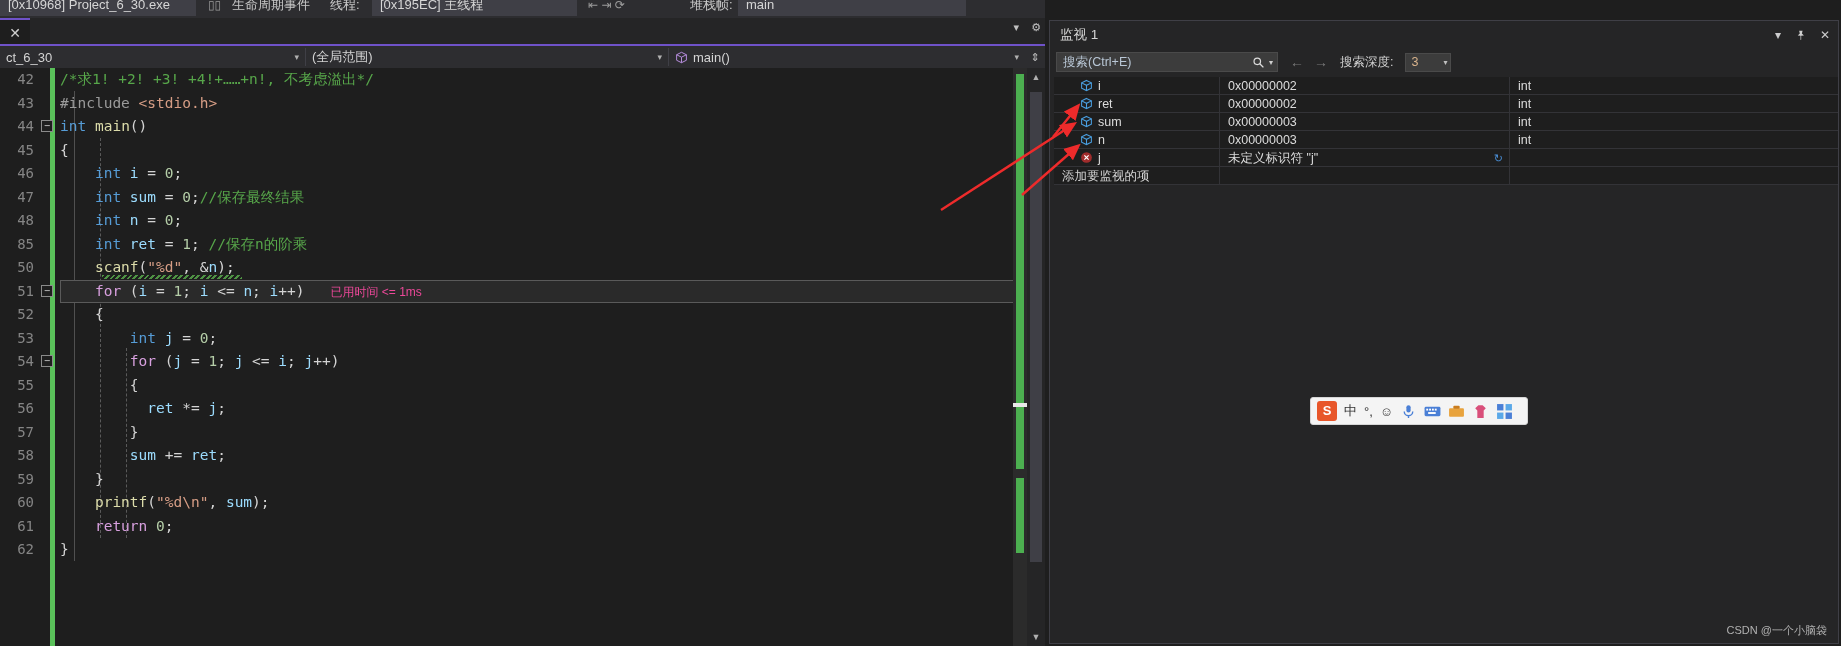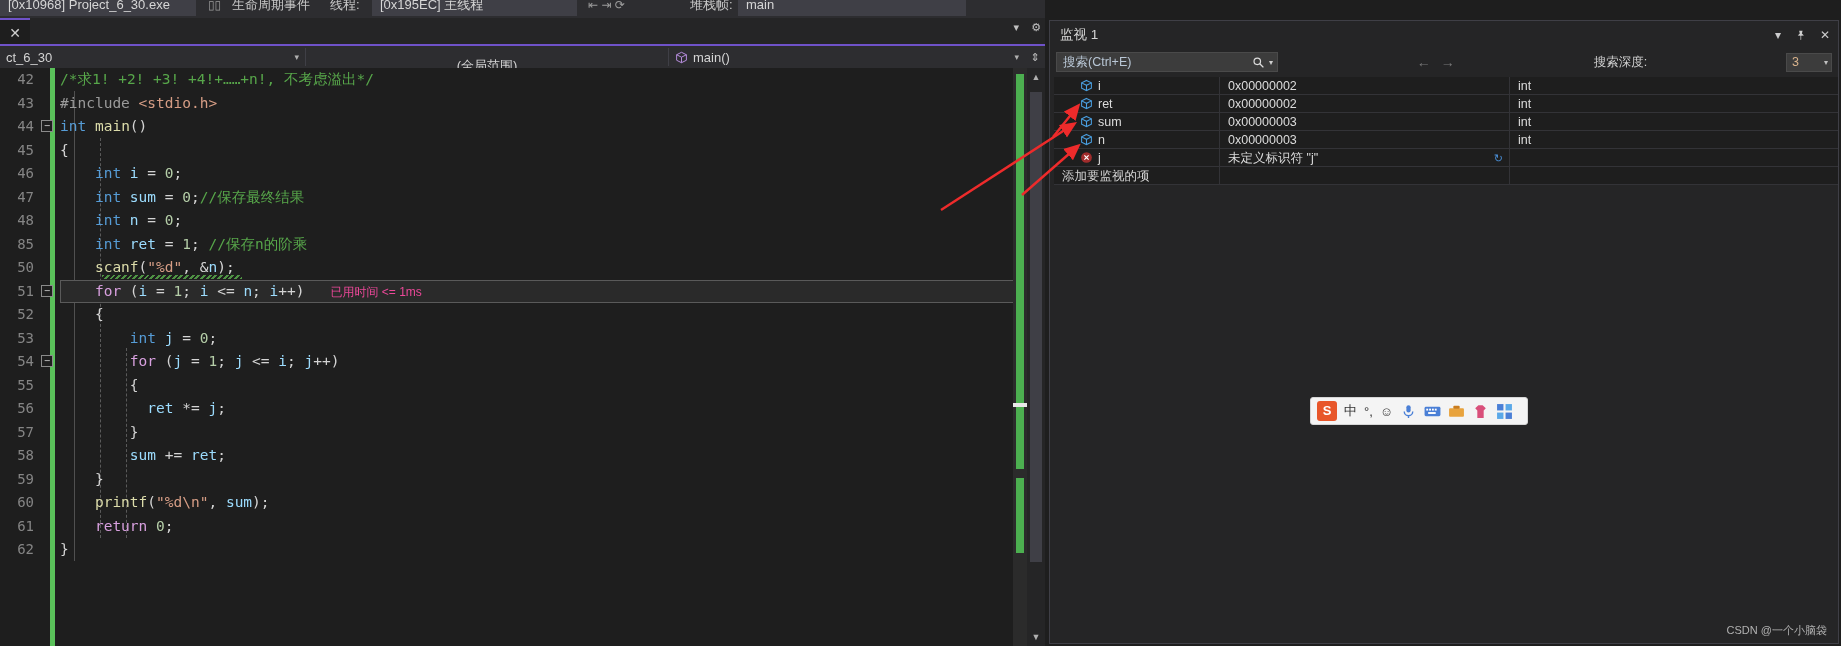--- a/index.html
+++ b/index.html
@@ -50,21 +50,21 @@
     position: absolute; left: 0; top: 44px; width: 1045px; height: 24px;
     background: #2d2d30; border-top: 2px solid #6f52c9;
     display: flex; align-items: center;
   }
   .nav-combo {
     height: 24px; display: flex; align-items: center; justify-content: space-between;
     color: #d4d4d4; font-size: 13px; padding: 16px 6px; position: relative;
   }
   .nav-combo .caret { color: #b0b0b0; font-size: 9px; margin-left: 8px; }
   .nav-c1 { width: 305px; }
-  .nav-c2 { width: 362px; flex-direction: column; }
+  .nav-c2 { width: 362px; }
   .nav-c3 { flex: 1; }
   .nav-sep { width: 1px; height: 18px; background: #3f3f46; }
   .cube-icon {
     display: inline-block; width: 13px; height: 13px; margin-right: 5px;
     vertical-align: -2px;
   }
 
   
   .editor {
     position: absolute; left: 0; top: 68px; width: 1045px; bottom: 0;
@@ -149,23 +149,22 @@
     background: #252526; border: 1px solid #3f3f46;
   }
   .watch-title {
     height: 28px; display: flex; align-items: center; justify-content: space-between;
     padding: 0 8px 0 10px; background: #252526;
   }
   .watch-title .label { color: #d4d4d4; font-size: 13.5px; }
   .watch-title .ctrls { display: flex; gap: 14px; align-items: center;
                         color: #cccccc; font-size: 12px; }
   .watch-toolbar {
-    height: 26px; display: flex; align-items: center; gap: 0;
+    height: 26px; display: flex; align-items: center; gap: 12px;
     padding: 0 6px 0 6px;
-    justify-content: space-between;
   }
   .search-box {
     flex: 0 0 222px; height: 20px; background: #3c3c3c; border: 1px solid #4a4a4a;
     display: flex; align-items: center; padding: 0 4px 0 6px;
   }
   .search-box .ph { flex: 1; color: #b9c7d6; font-size: 12.5px; }
   .nav-arrows { display: flex; gap: 10px; color: #7a7a7a; font-size: 14px; }
   .depth-label { color: #d0d0d0; font-size: 12.5px; }
   .depth-box {
     width: 46px; height: 19px; background: #3c3c3c; border: 1px solid #4a4a4a;

